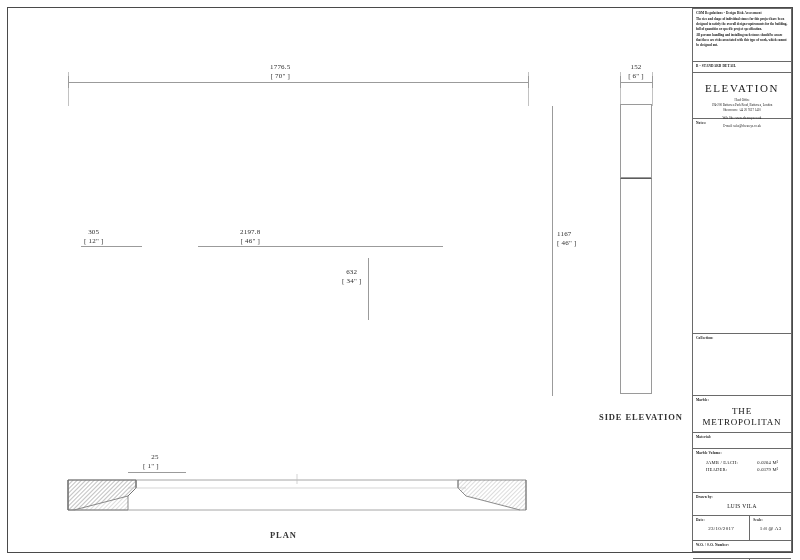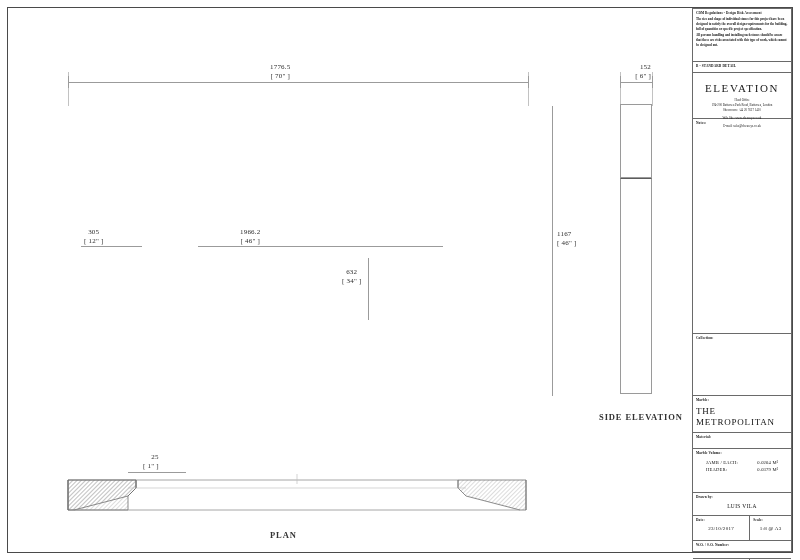--- a/index.html
+++ b/index.html
@@ -212,21 +212,21 @@
   .brand-web {
     text-align: center;
     font-family: "Liberation Serif", serif;
     font-size: 3.1px;
     line-height: 1.6;
     color: #222;
     display: block;
     margin-top: 3px;
   }
   .tb-title {
-    text-align: left;
+    text-align: center;
     font-family: "Liberation Serif", serif;
     color: #111;
     font-size: 9px;
     letter-spacing: 0.8px;
     line-height: 1.22;
     margin: 3px 0 4px 0;
   }
   .tb-title .small-caps { font-size: 9px; }
   .vol-table {
     width: 100%;
@@ -288,35 +288,35 @@
     <div class="dim-text" style="left:262px; top:43px; text-align:center;">
       <span class="mm">1776.5</span>
       <span class="in">[ 70" ]</span>
     </div>
 
     <div class="ext-line" style="left:612px; top:52px; height:34px;"></div>
     <div class="ext-line" style="left:644px; top:52px; height:34px;"></div>
     <div class="dim-line" style="left:612px; top:62px; width:32px;"></div>
     <div class="dim-tick" style="left:612px; top:56px; height:12px;"></div>
     <div class="dim-tick" style="left:644px; top:56px; height:12px;"></div>
-    <div class="dim-text" style="left:613px; top:43px; width:30px; text-align:right;">
+    <div class="dim-text" style="left:613px; top:43px; width:30px; text-align:center;">
       <span class="mm">152</span>
       <span class="in">[ 6" ]</span>
     </div>
 
 
     <div class="dim-line" style="left:73px; top:226px; width:61px;"></div>
     <div class="dim-text" style="left:76px; top:208px; text-align:center;">
       <span class="mm">305</span>
       <span class="in">[ 12" ]</span>
     </div>
 
     <div class="dim-line" style="left:190px; top:226px; width:245px;"></div>
     <div class="dim-text" style="left:232px; top:208px; text-align:center;">
-      <span class="mm">1966.2</span>
+      <span class="mm">2197.8</span>
       <span class="in">[ 46" ]</span>
     </div>
 
     <div class="dim-line vert" style="left:360px; top:238px; height:62px;"></div>
     <div class="dim-text" style="left:334px; top:248px; text-align:center;">
       <span class="mm">632</span>
       <span class="in">[ 34" ]</span>
     </div>
 
     <div class="dim-line vert" style="left:544px; top:86px; height:290px;"></div>

